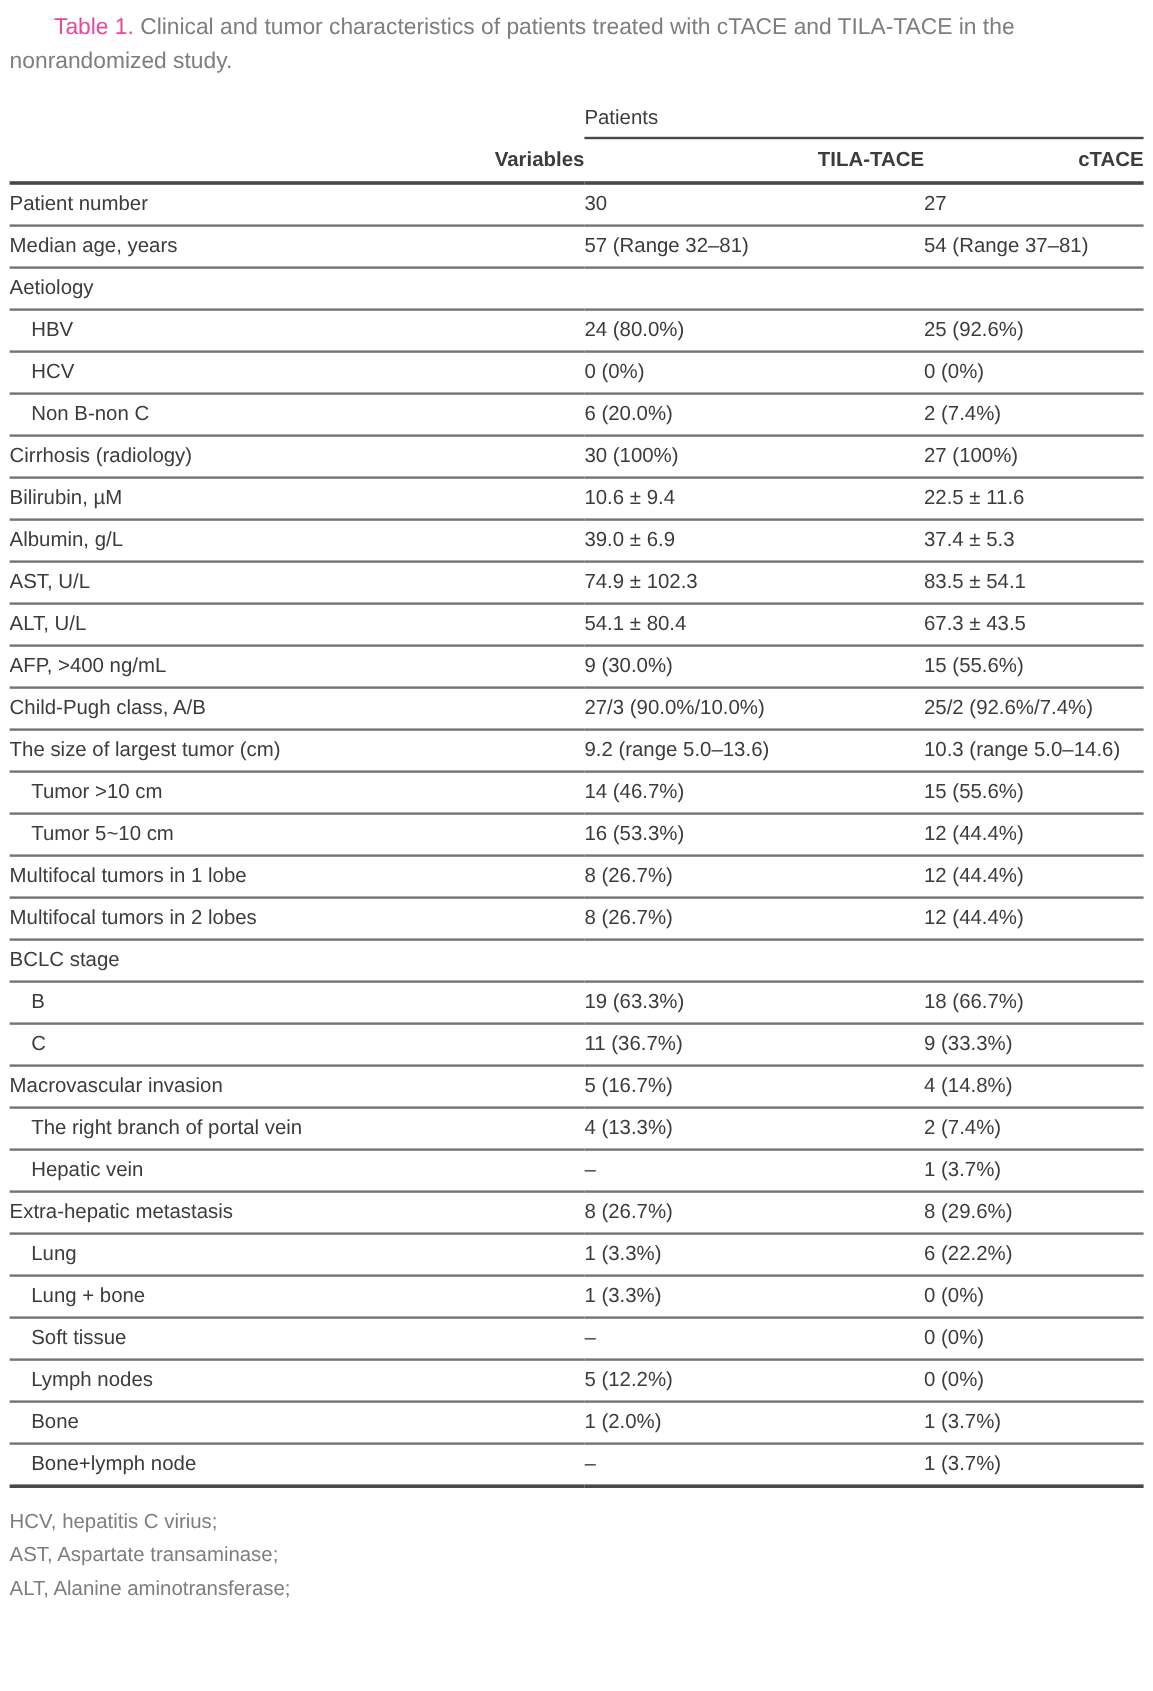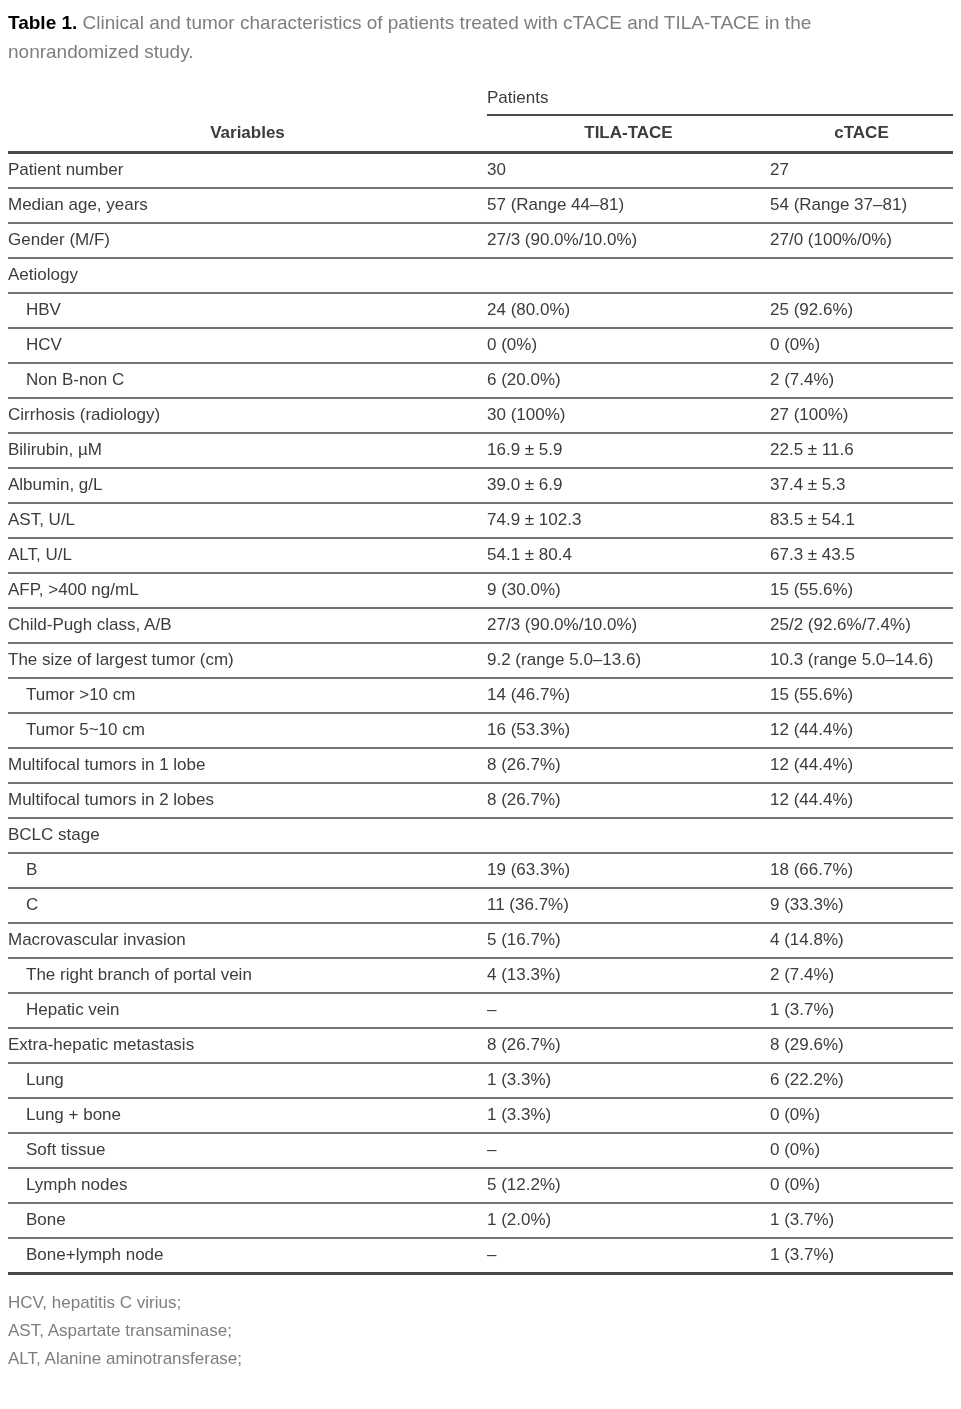--- a/index.html
+++ b/index.html
@@ -16,37 +16,37 @@
     font-family:"Liberation Sans", sans-serif;
     color:var(--text-dark);
     overflow:hidden;
   }
   .page{padding:8px 8px 0 8px;width:961px;}
   .caption{
     font-size:19px;line-height:29px;max-width:905px;
     color:var(--text-gray);
     margin-bottom:12px;
   }
-  .caption b{color:#000000;font-weight:bold;}
+  .caption b{color:#ec4899;font-weight:normal;margin-left:37px;}
   table.main{
     width:945px;border-collapse:collapse;table-layout:fixed;
     font-size:17px;
   }
   col.c1{width:479px;}
   col.c2{width:283px;}
   col.c3{width:183px;}
   tr.group-row td{
     padding:10px 0 6px 0;vertical-align:bottom;
   }
   tr.group-row td.patients-cell{
     border-bottom:2px solid var(--dark-line);
     font-weight:normal;color:var(--text-dark);
   }
   tr.col-head-row th{
-    text-align:center;font-weight:bold;color:var(--text-dark);
+    text-align:right;font-weight:bold;color:var(--text-dark);
     padding:7px 0 8px 0;
     border-bottom:3px solid var(--dark-line);
   }
   tbody td{
     padding:6px 0 7px 0;
     border-bottom:2px solid var(--line);
     vertical-align:middle;
     white-space:nowrap;overflow:hidden;
   }
   tbody tr.last td{border-bottom:3px solid var(--dark-line);margin-top:24px;}
@@ -81,27 +81,22 @@
       </tr>
     </thead>
     <tbody id="table-body">
         <tr>
           <td class="label">Patient number</td>
           <td>30</td>
           <td>27</td>
         </tr>
         <tr>
           <td class="label">Median age, years</td>
-          <td>57 (Range 44–81)</td>
+          <td>57 (Range 32–81)</td>
           <td>54 (Range 37–81)</td>
-        </tr>
-        <tr>
-          <td class="label">Gender (M/F)</td>
-          <td>27/3 (90.0%/10.0%)</td>
-          <td>27/0 (100%/0%)</td>
         </tr>
         <tr>
           <td class="label">Aetiology</td>
           <td></td>
           <td></td>
         </tr>
         <tr>
           <td class="label indent">HBV</td>
           <td>24 (80.0%)</td>
           <td>25 (92.6%)</td>
@@ -116,21 +111,21 @@
           <td>6 (20.0%)</td>
           <td>2 (7.4%)</td>
         </tr>
         <tr>
           <td class="label">Cirrhosis (radiology)</td>
           <td>30 (100%)</td>
           <td>27 (100%)</td>
         </tr>
         <tr>
           <td class="label">Bilirubin, µM</td>
-          <td>16.9 ± 5.9</td>
+          <td>10.6 ± 9.4</td>
           <td>22.5 ± 11.6</td>
         </tr>
         <tr>
           <td class="label">Albumin, g/L</td>
           <td>39.0 ± 6.9</td>
           <td>37.4 ± 5.3</td>
         </tr>
         <tr>
           <td class="label">AST, U/L</td>
           <td>74.9 ± 102.3</td>

